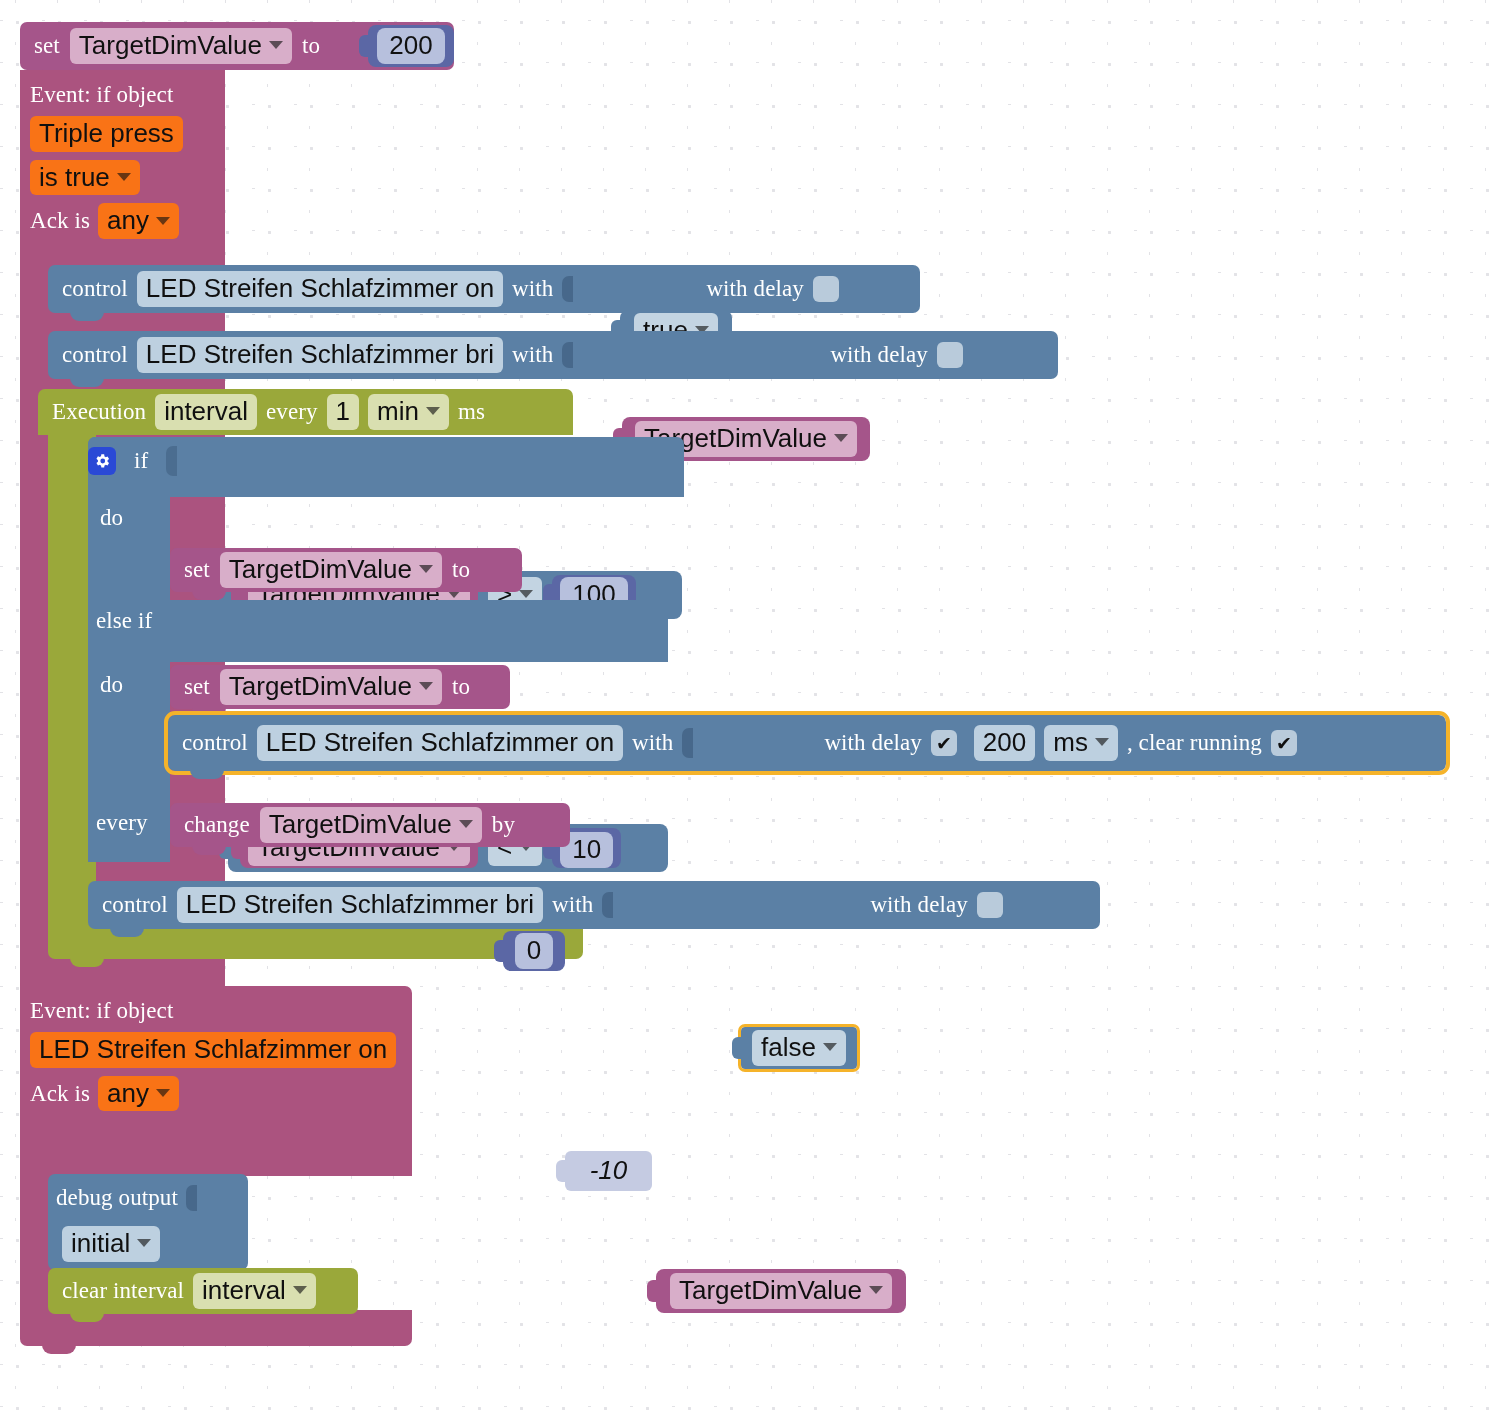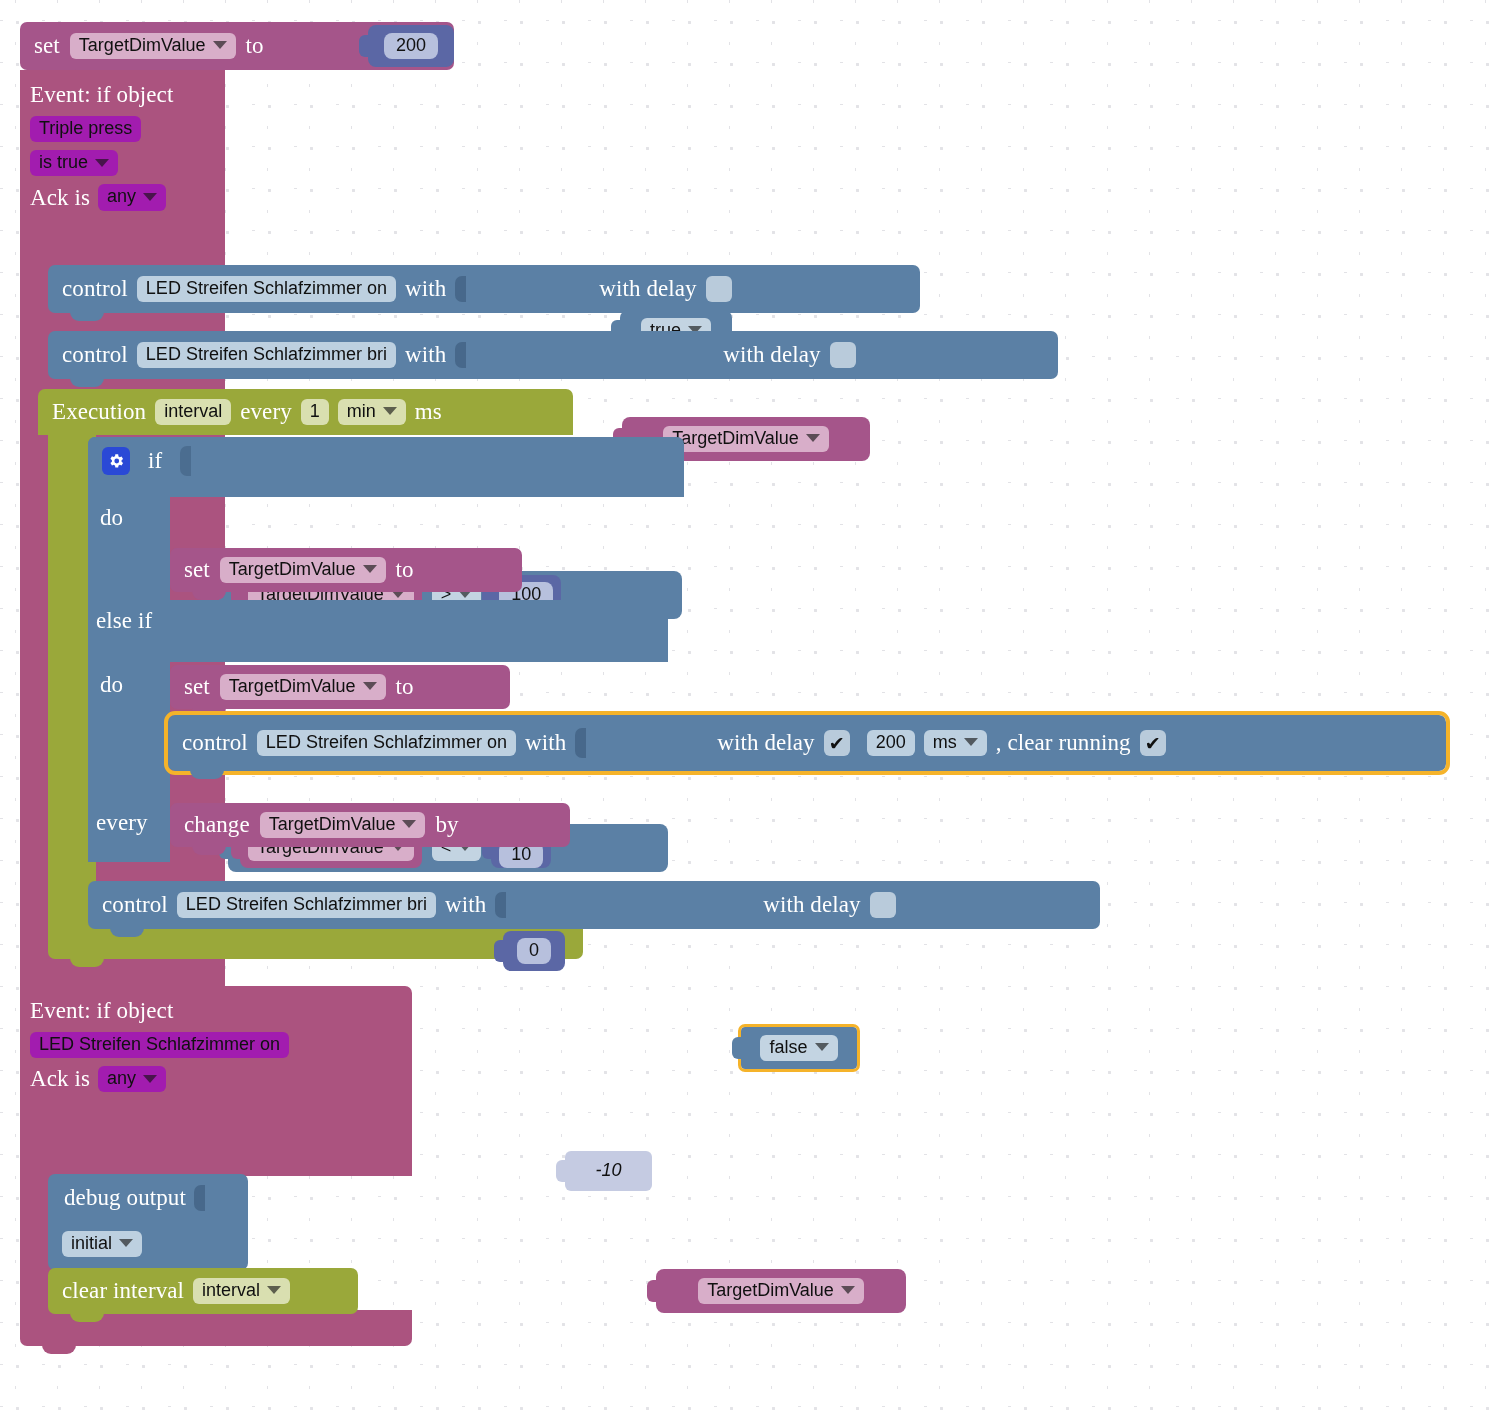--- a/index.html
+++ b/index.html
@@ -37,35 +37,35 @@
   
   .blk{position:absolute;box-sizing:border-box;}
   .row{display:flex;align-items:center;white-space:nowrap;}
 
   .lbl{color:#ffffff;font-size:23px;letter-spacing:.1px;font-family:Liberation Serif, serif;}
 
   
   .field{
     display:inline-flex;align-items:center;gap:5px;
     border-radius:6px;padding:2px 9px 3px 9px;
-    font-size:18px;color:#101010;line-height:1.18;
+    font-size:26px;color:#101010;line-height:1.18;
   }
   .field.num{
     border-radius:8px;padding:2px 12px 3px 12px;
     background:#b7c0dd;color:#111;
   }
   .caret{display:inline-block;width:0;height:0;
     border-left:7px solid transparent;border-right:7px solid transparent;
     border-top:8px solid currentColor;opacity:.62;margin-left:2px;}
 
   
   .c-var      {background:#a5558a;}           
   .c-var-f    {background:#d8aec9;}
   .c-event    {background:#ab537f;}
-  .c-event-f  {background:#a21caf;}
+  .c-event-f  {background:#f97316;}
   .c-control  {background:#5b80a5;}           
   .c-control-f{background:#bdd0e0;}
   .c-logic    {background:#5b80a5;}
   .c-logic-f  {background:#c3d4e2;}
   .c-time     {background:#9aa83a;}           
   .c-time-f   {background:#d9dfb0;}
   .c-num      {background:#5b67a5;}
   .bump{position:absolute;left:22px;bottom:-8px;width:34px;height:9px;border-radius:0 0 9px 9px;}
 
   
@@ -222,21 +222,21 @@
       <span class="lbl">ms</span>
     </div>
   </div>
   <div class="blk c-time" style="left:48px;top:925px;width:535px;height:34px;border-radius:0 0 7px 7px;">
     <div class="bump c-time"></div>
   </div>
 
   <div class="blk c-control" style="left:88px;top:437px;width:82px;height:425px;border-radius:7px 0 0 7px;"></div>
 
   <div class="blk c-control" style="left:88px;top:437px;width:596px;height:60px;border-radius:7px 7px 0 0;">
-    <div class="row" style="height:48px;padding-left:14px;gap:18px;">
+    <div class="row" style="height:48px;padding-left:0;gap:18px;">
       <span class="gear">
         <svg width="18" height="18" viewBox="0 0 24 24" fill="#ffffff" aria-hidden="true">
           <path d="M19.4 13a7.6 7.6 0 0 0 0-2l2-1.6-2-3.4-2.4 1a7.4 7.4 0 0 0-1.7-1L14.9 3h-3.8l-.4 2.6c-.6.2-1.2.6-1.7 1l-2.4-1-2 3.4L6.6 11a7.6 7.6 0 0 0 0 2l-2 1.6 2 3.4 2.4-1c.5.4 1.1.8 1.7 1l.4 2.6h3.8l.4-2.6c.6-.2 1.2-.6 1.7-1l2.4 1 2-3.4L19.4 13zM13 15.2A3.2 3.2 0 1 1 13 8.8a3.2 3.2 0 0 1 0 6.4z"></path>
         </svg>
       </span>
       <span class="lbl">if</span>
       <span class="socket" style="background:#4b6d90;height:30px;"></span>
     </div>
   </div>
 
@@ -411,21 +411,21 @@
         </span>
       </div>
     </div>
   </div>
   <div class="blk c-event" style="left:20px;top:1176px;width:44px;height:160px;"></div>
   <div class="blk c-event" style="left:20px;top:1310px;width:392px;height:36px;border-radius:0 0 7px 7px;">
     <div class="bump c-event"></div>
   </div>
 
   <div class="blk stmt c-control" style="left:48px;top:1174px;width:200px;height:96px;">
-    <div class="row" style="height:48px;padding-left:16px;gap:8px;">
+    <div class="row" style="height:48px;padding-left:8px;gap:8px;">
       <span class="lbl">debug output</span>
       <span class="socket" style="background:#47688b;"></span>
     </div>
     <div class="row" style="height:44px;padding-left:14px;">
       <span class="field c-control-f">
         <span>initial</span>
         <i class="caret"></i>
       </span>
     </div>
     <div class="bump c-control"></div>

